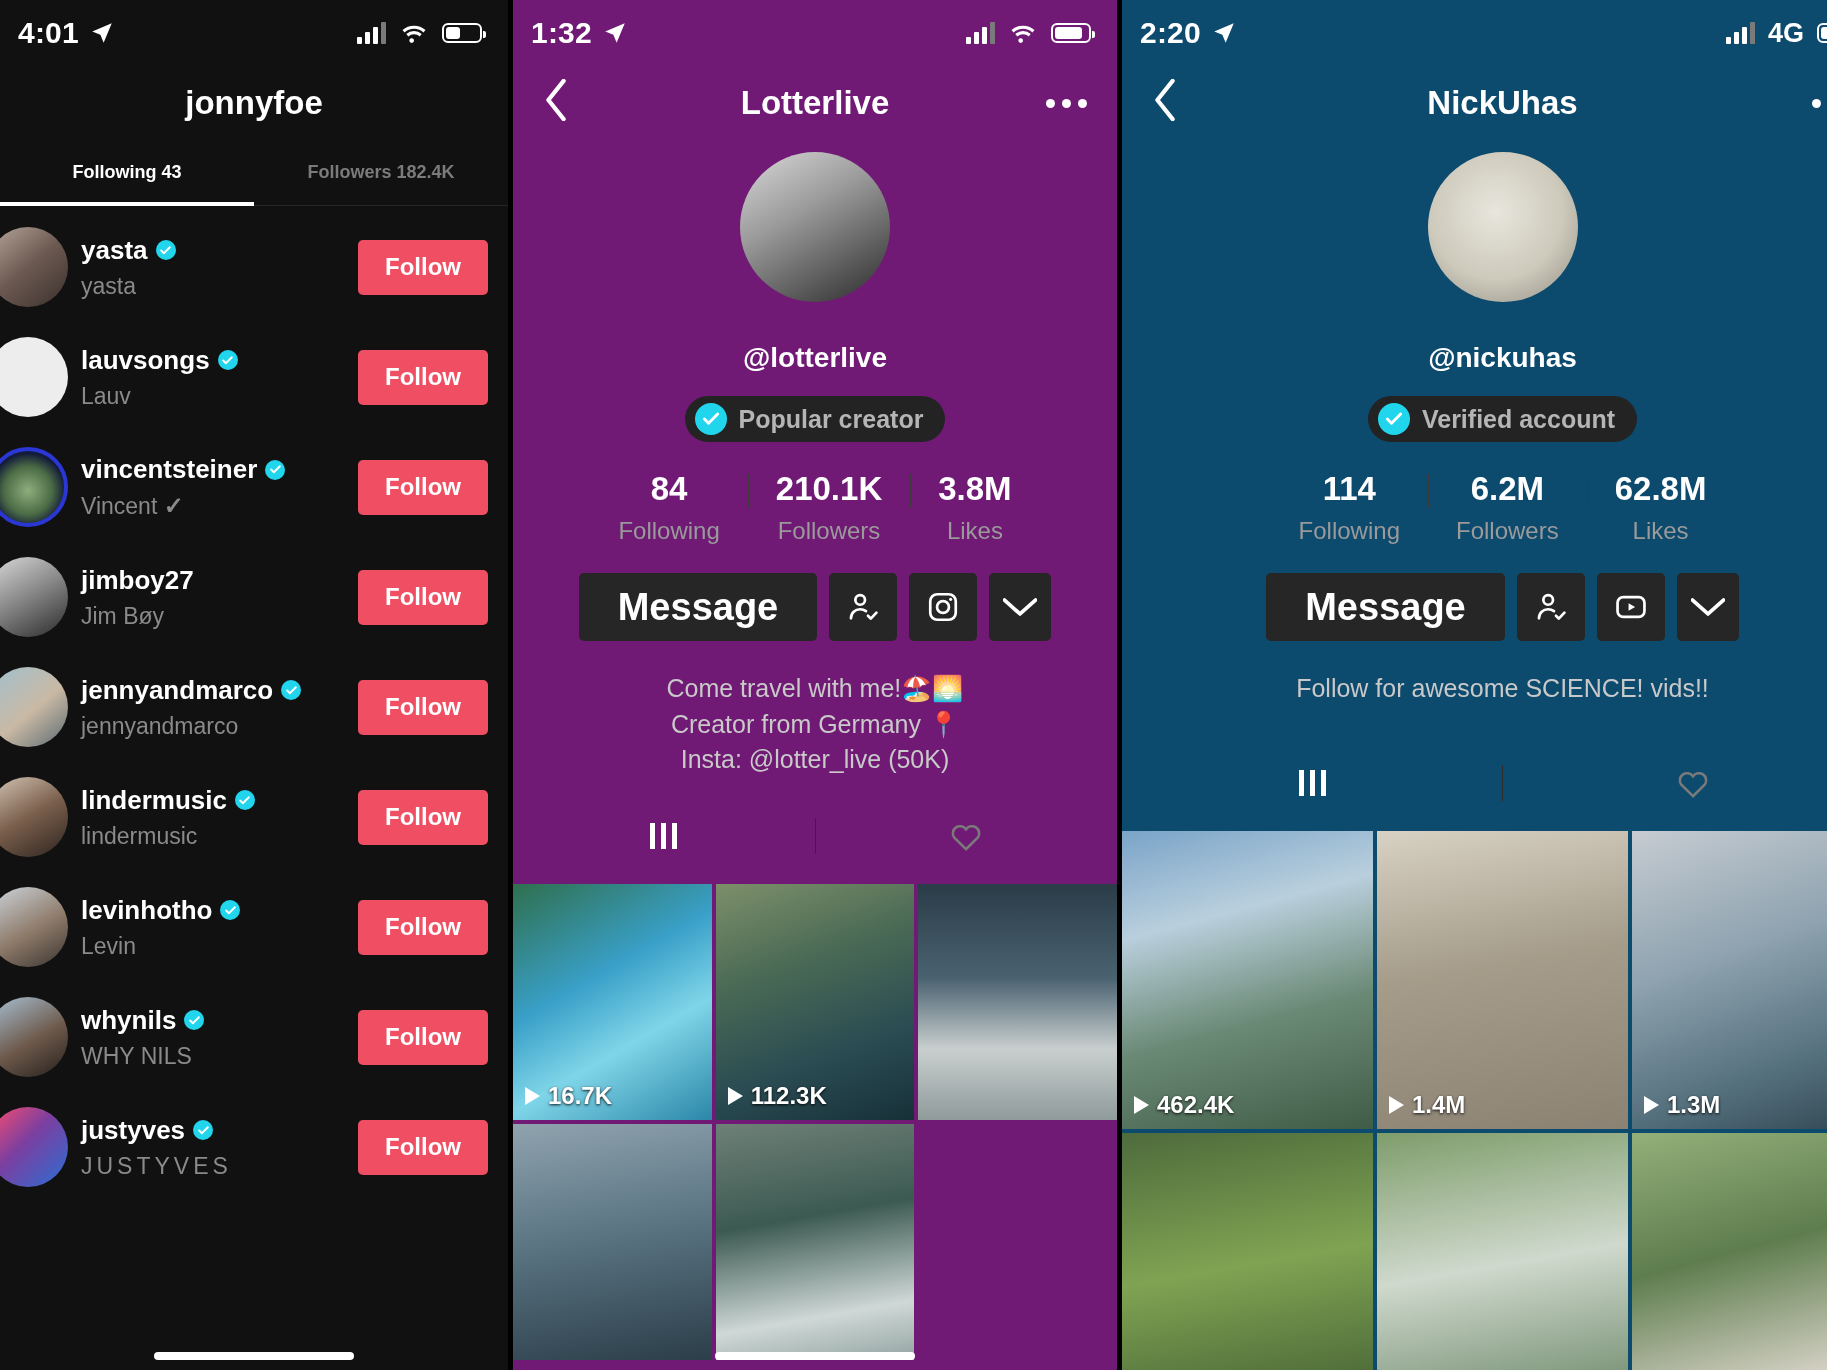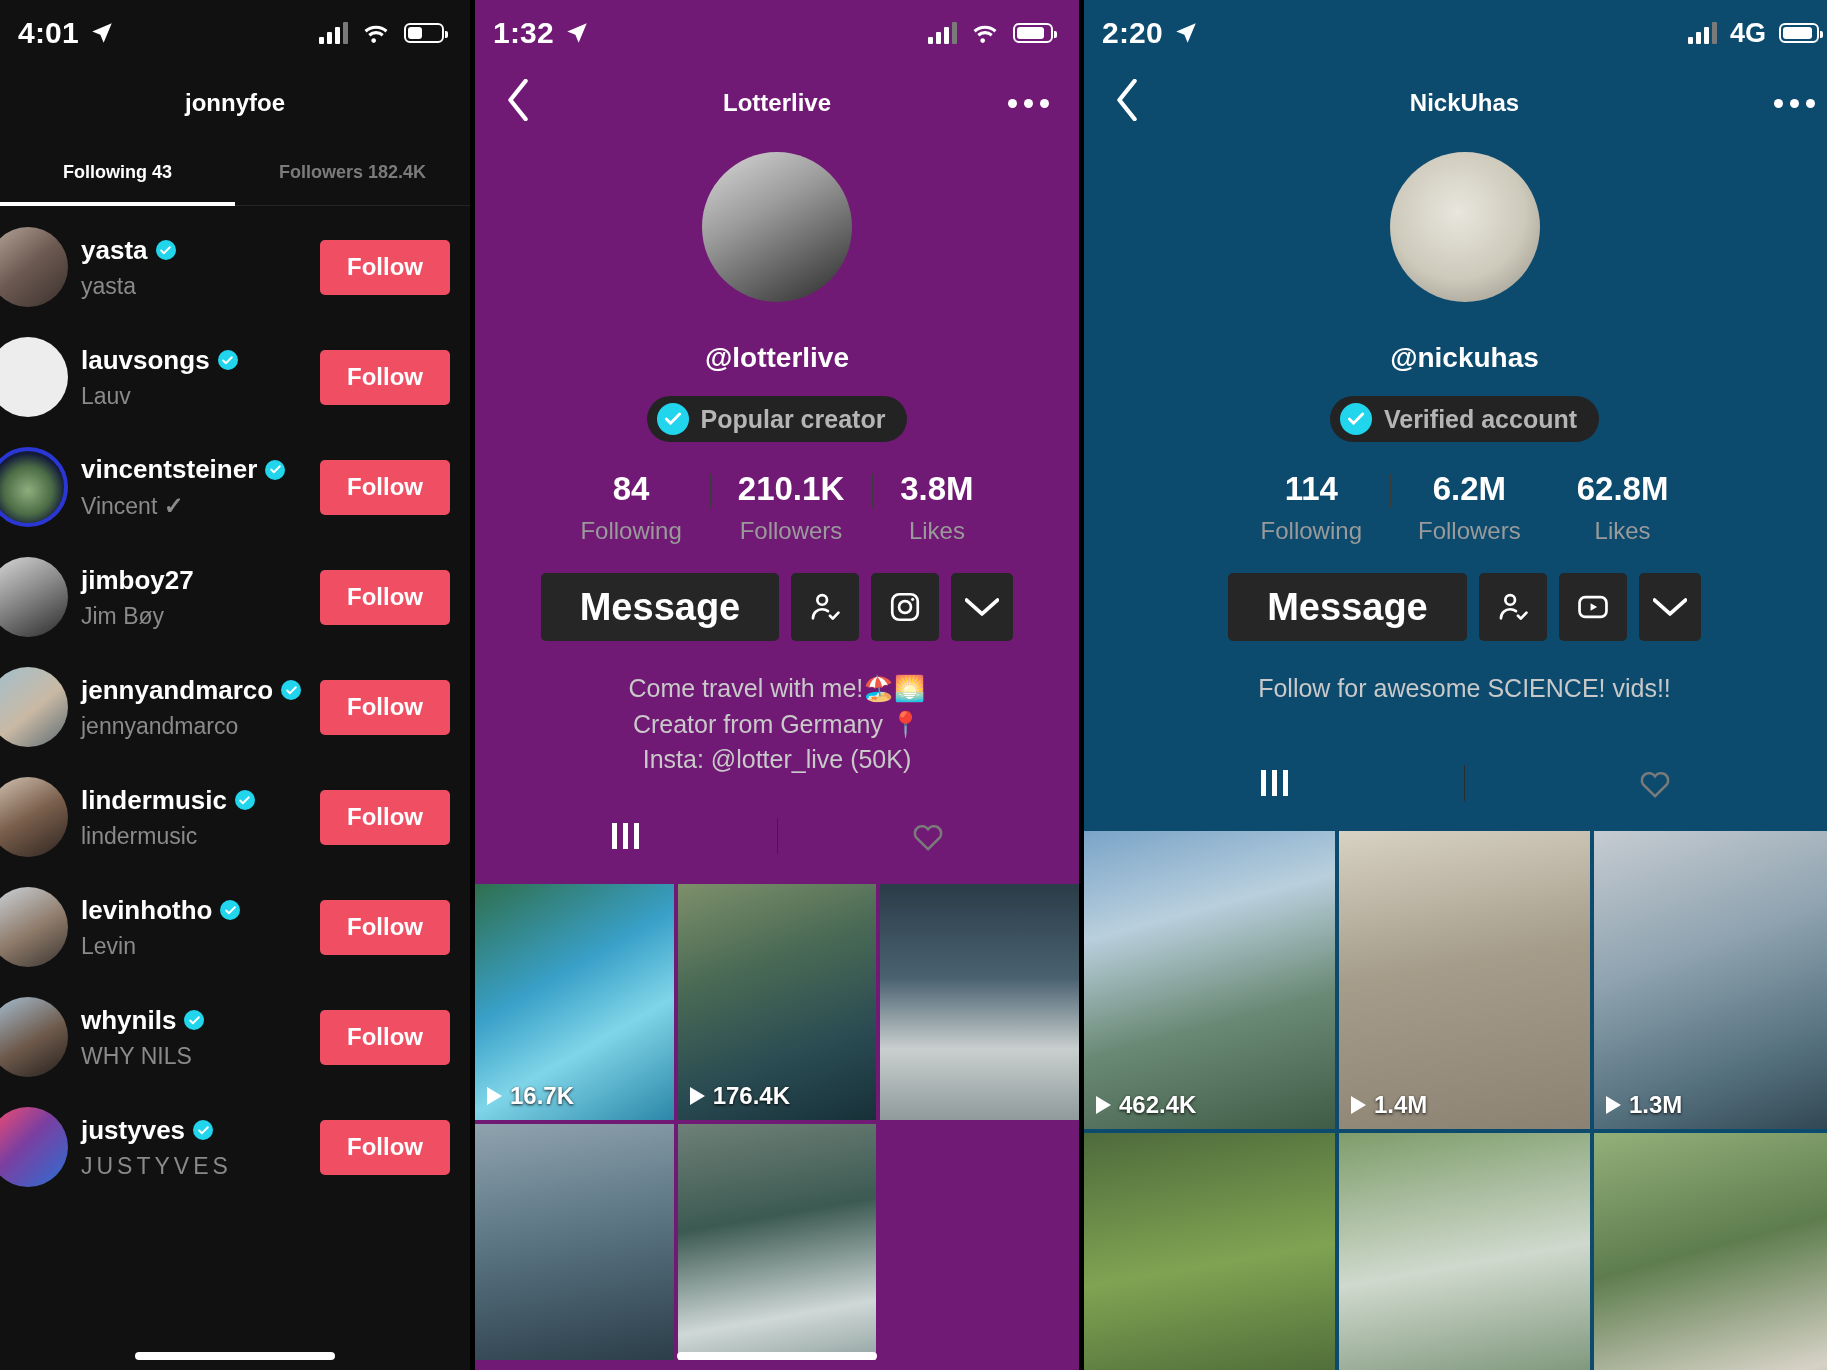--- a/index.html
+++ b/index.html
@@ -6,21 +6,21 @@
   html, body {
     width: 1827px; height: 1370px;
     background: #000;
     font-family: "Liberation Sans", sans-serif;
     overflow: hidden;
   }
   .stage { position: relative; width: 1827px; height: 1370px; display: flex; background: #000; }
 
   
   .panel { position: relative; height: 1370px; background: #121212; overflow: hidden; flex: none; }
-  .panel-left   { width: 470px; background:#111111; }
+  .panel-left   { width: 508px; background:#111111; }
   .gap          { width: 5px; background:#000; flex:none; }
   .panel-mid    { width: 604px; background:#701a75; }
   .panel-right  { width: 761px; background:#0c4a6e; }
 
   
   .statusbar {
     height: 66px; display: flex; align-items: center;
     justify-content: space-between; padding: 0 26px 0 18px;
     color: #fff; font-size: 30px; font-weight: 600;
   }
@@ -32,21 +32,21 @@
   .sb-bars i:nth-child(2){height:12px}
   .sb-bars i:nth-child(3){height:17px}
   .sb-bars i:nth-child(4){height:22px; background:#7a7a7a;}
   .sb-batt { width: 40px; height: 20px; border: 2.5px solid #fff; border-radius: 6px; position: relative; padding: 2px; }
   .sb-batt::after { content:""; position:absolute; right:-6px; top:6px; width:3px; height:7px; background:#fff; border-radius:0 2px 2px 0;}
   .sb-batt span { display:block; height:100%; background:#fff; border-radius:3px; }
   .sb-4g { font-size: 27px; font-weight: 600; }
 
   
   .navbar { height: 74px; display: flex; align-items: center; position: relative; padding: 0 30px; }
-  .nav-title { position:absolute; left:0; right:0; text-align:center; color:#fff; font-size:24px; font-weight:700; pointer-events:none;}
+  .nav-title { position:absolute; left:0; right:0; text-align:center; color:#fff; font-size:33px; font-weight:700; pointer-events:none;}
   .nav-btn { color:#fff; font-size:38px; line-height:1; z-index:2; cursor:pointer; }
   .nav-dots { margin-left:auto; display:flex; gap:7px; z-index:2; }
   .nav-dots i { width:9px; height:9px; border-radius:50%; background:#fff; display:block; }
 
   
   .tabs { display:flex; height:66px; border-bottom:1px solid #252525; }
   .tab { flex:1; display:flex; align-items:center; justify-content:center; color:#7b7b7b; font-size:18px; font-weight:600; position:relative; cursor:pointer;}
   .tab.active { color:#fff; }
   .tab.active::after { content:""; position:absolute; bottom:-1px; left:0; right:0; height:4px; background:#fff;}
 
@@ -440,21 +440,21 @@
             <div class="thumb g2"></div>
           <div class="vviews">
               <span class="play-tri"></span>
               <span>16.7K</span>
             </div>
           </div>
         <div class="vcell">
             <div class="thumb g3"></div>
           <div class="vviews">
               <span class="play-tri"></span>
-              <span>176.4K</span>
+              <span>112.3K</span>
             </div>
           </div>
         <div class="vcell">
             <div class="thumb g4"></div>
           </div>
         <div class="vcell">
             <div class="thumb g5"></div>
           </div>
         <div class="vcell">
             <div class="thumb g6"></div>

